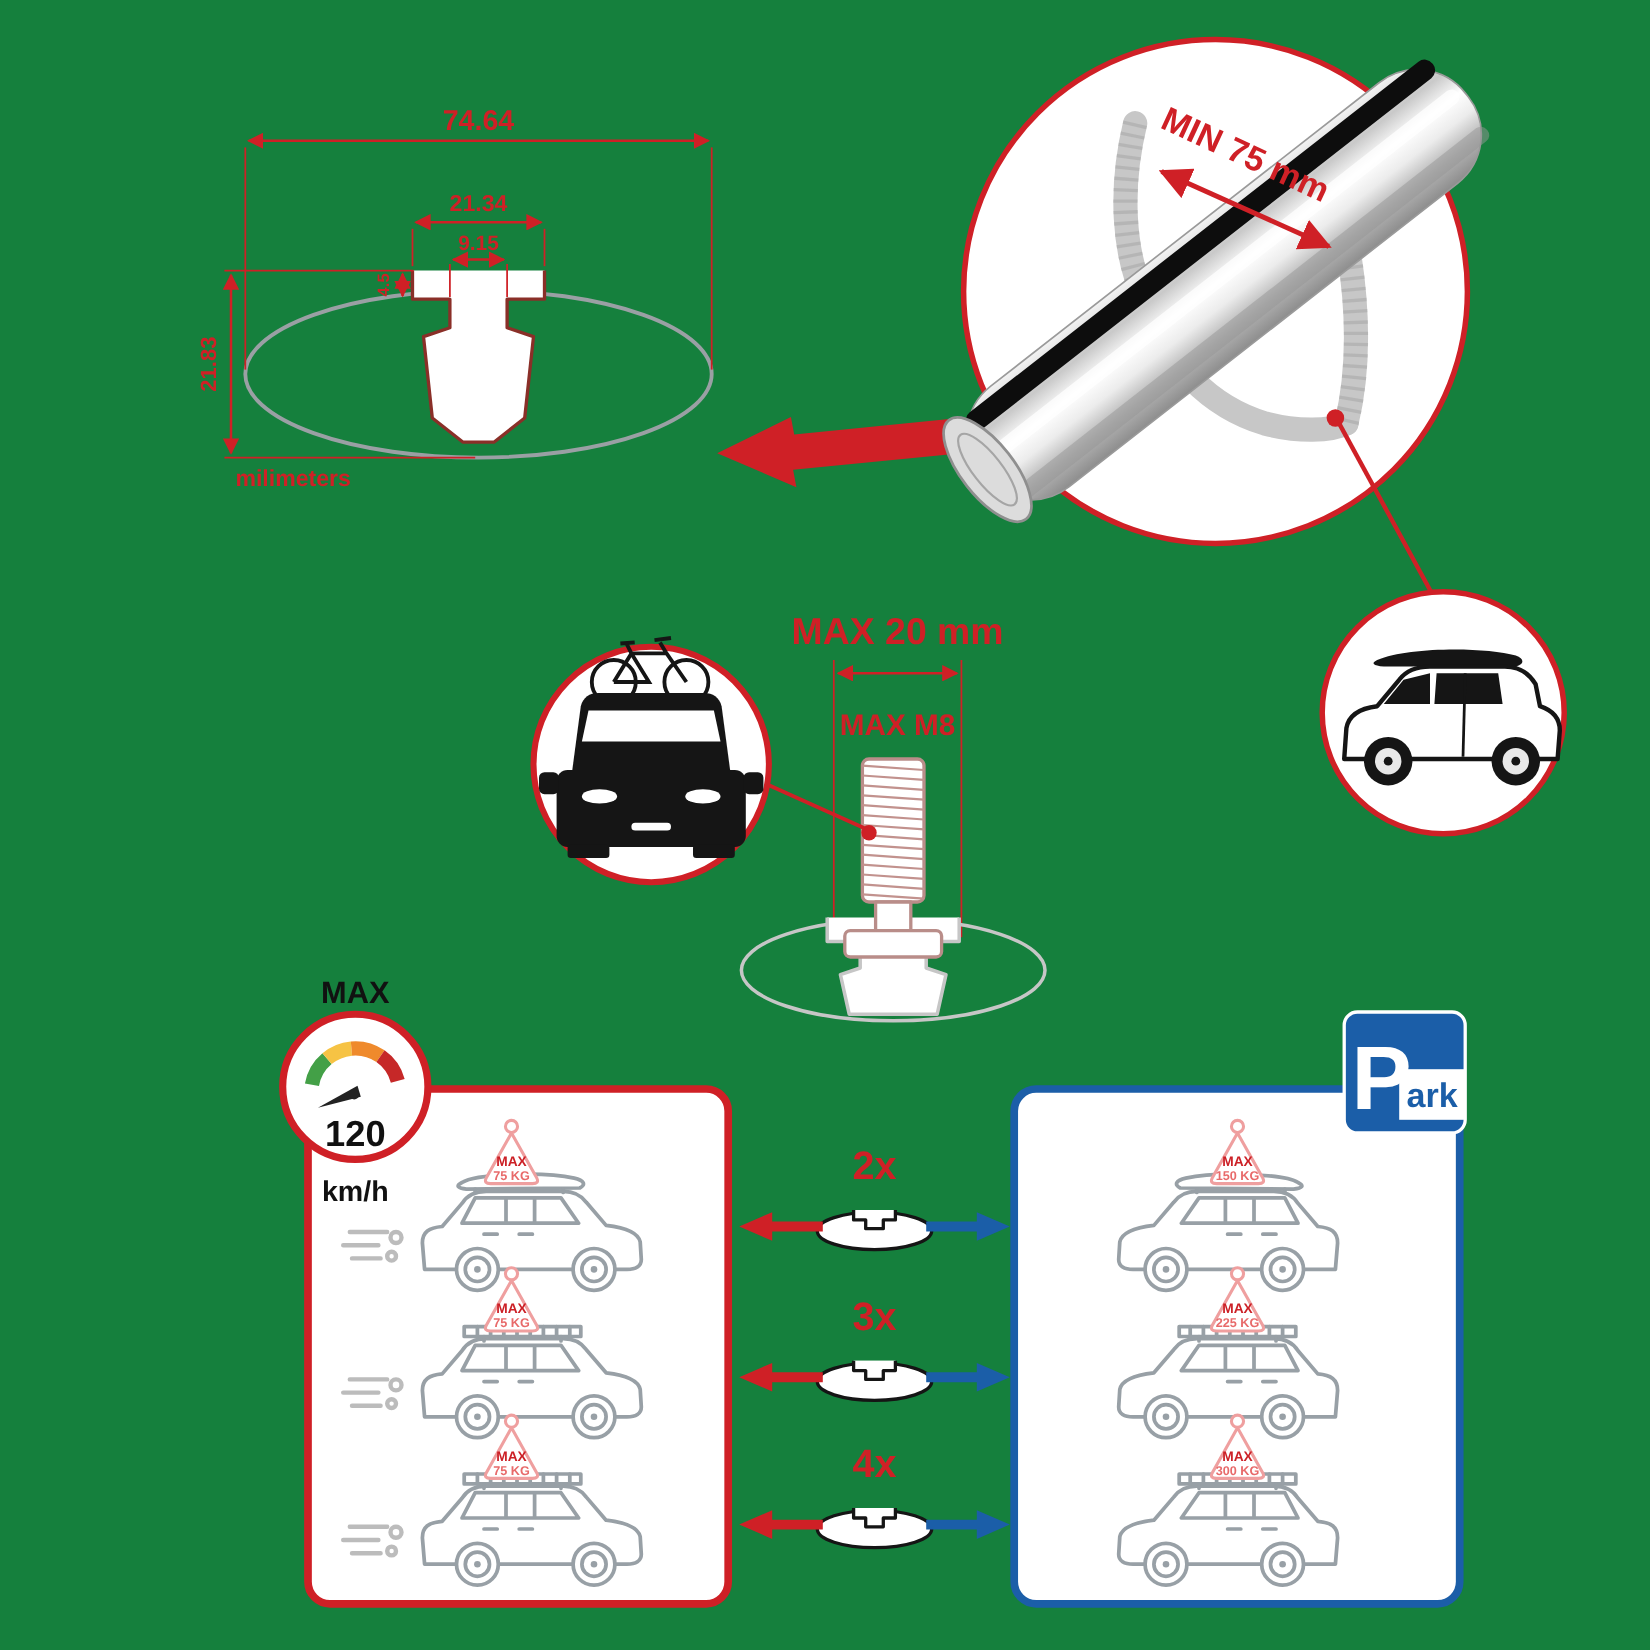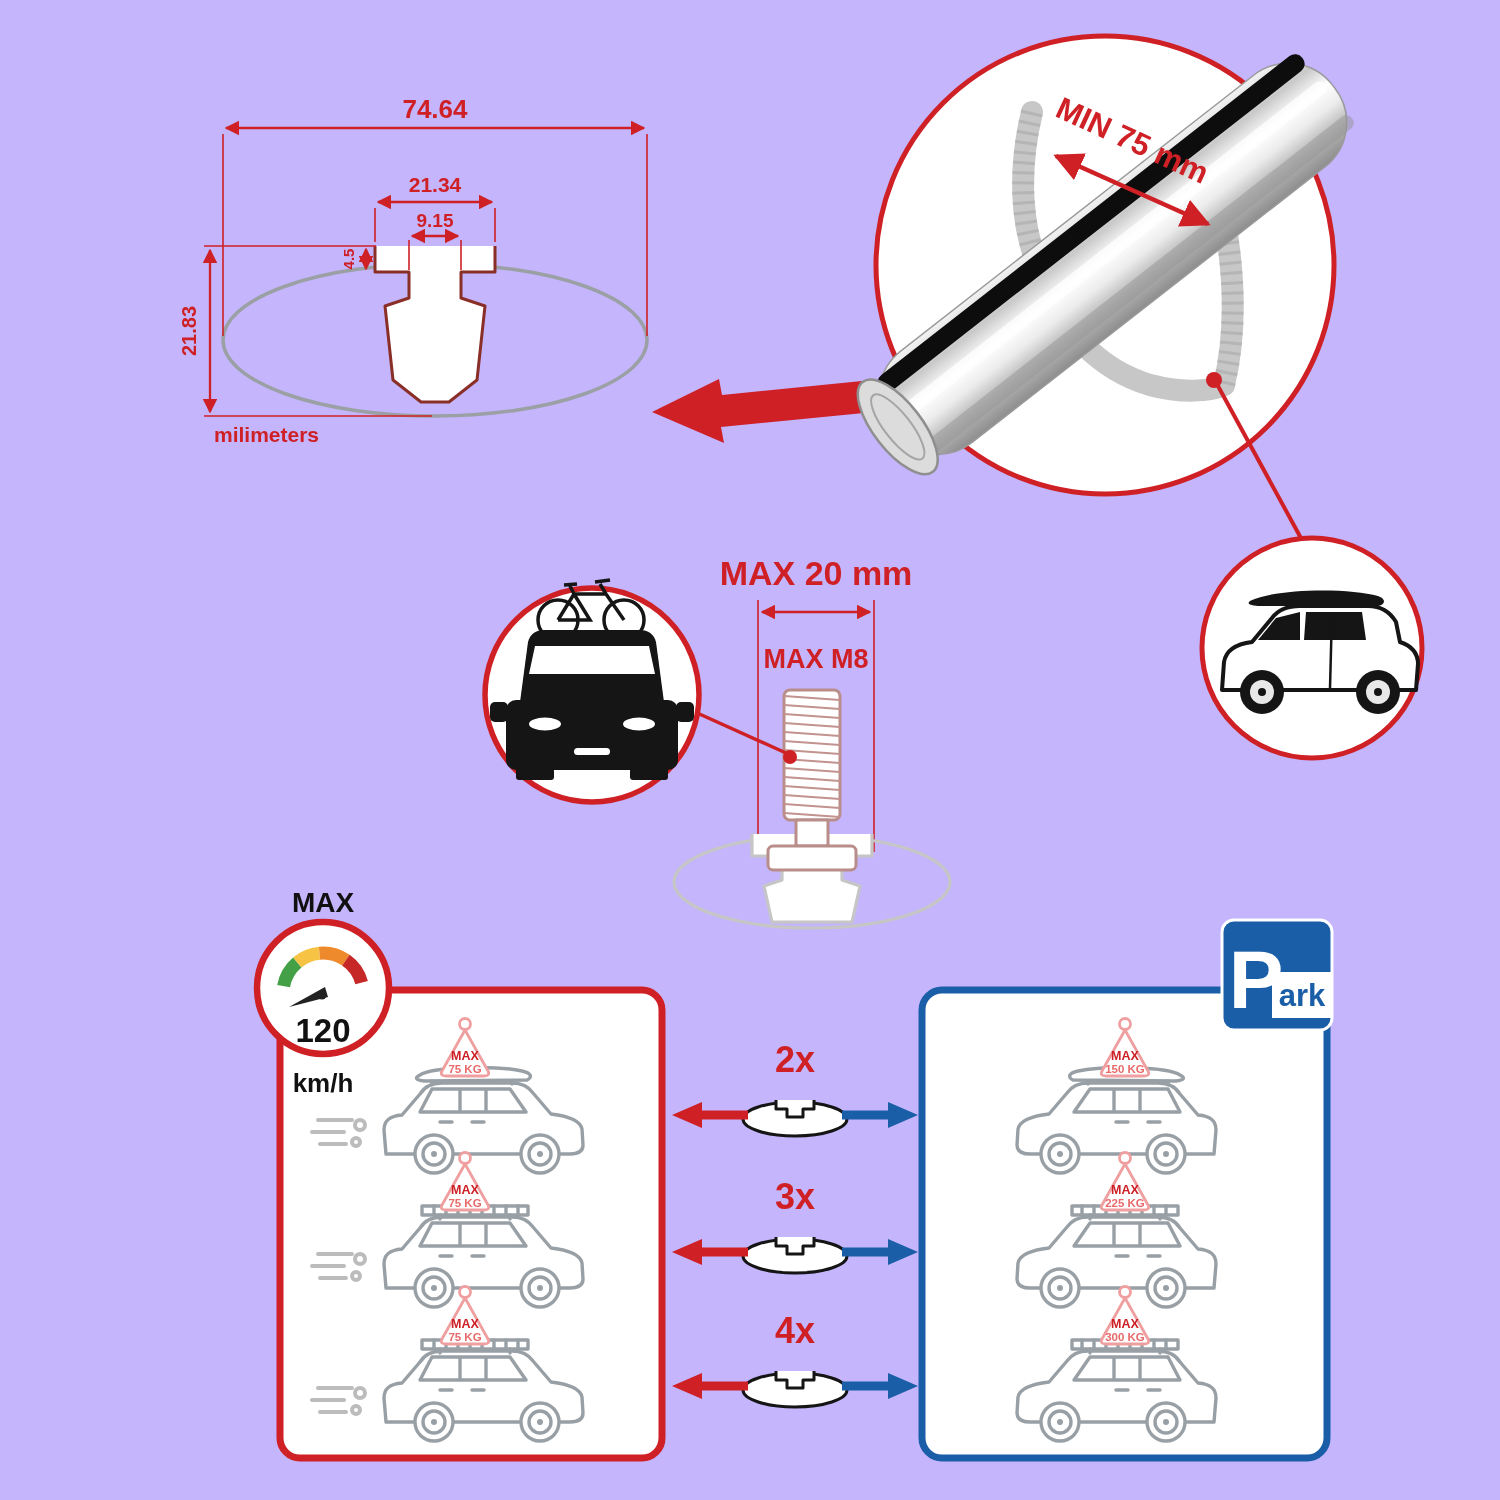--- a/index.html
+++ b/index.html
@@ -1,16 +1,16 @@
 <!DOCTYPE html>
 <html><head>
 <meta charset="utf-8">
 <style>
   html,body { margin:0; padding:0; background:#fff; }
-  .canvas { position:relative; width:1500px; height:1500px; background:#c4b5fd; overflow:hidden; }
+  .canvas { position:relative; width:1500px; height:1500px; background:#15803d; overflow:hidden; }
   svg { font-family:"Liberation Sans", sans-serif; }
   text { font-family:"Liberation Sans", sans-serif; }
   .tc { text-anchor:middle; }
   .redtxt { fill:#cf2026; font-weight:bold; }
   .blktxt { fill:#111111; font-weight:bold; }
   .dim  { stroke:#cf2026; stroke-width:2.3; fill:none; }
   .dimth{ stroke:#cf2026; stroke-width:4.5; fill:none; }
   .ext  { stroke:#cf2026; stroke-width:1.6; fill:none; }
   .slotA{ stroke:#8a2f28; stroke-width:3; fill:none; stroke-linejoin:round; }
   .gray { stroke:#9aa0a4; stroke-width:3.5; fill:none; }

